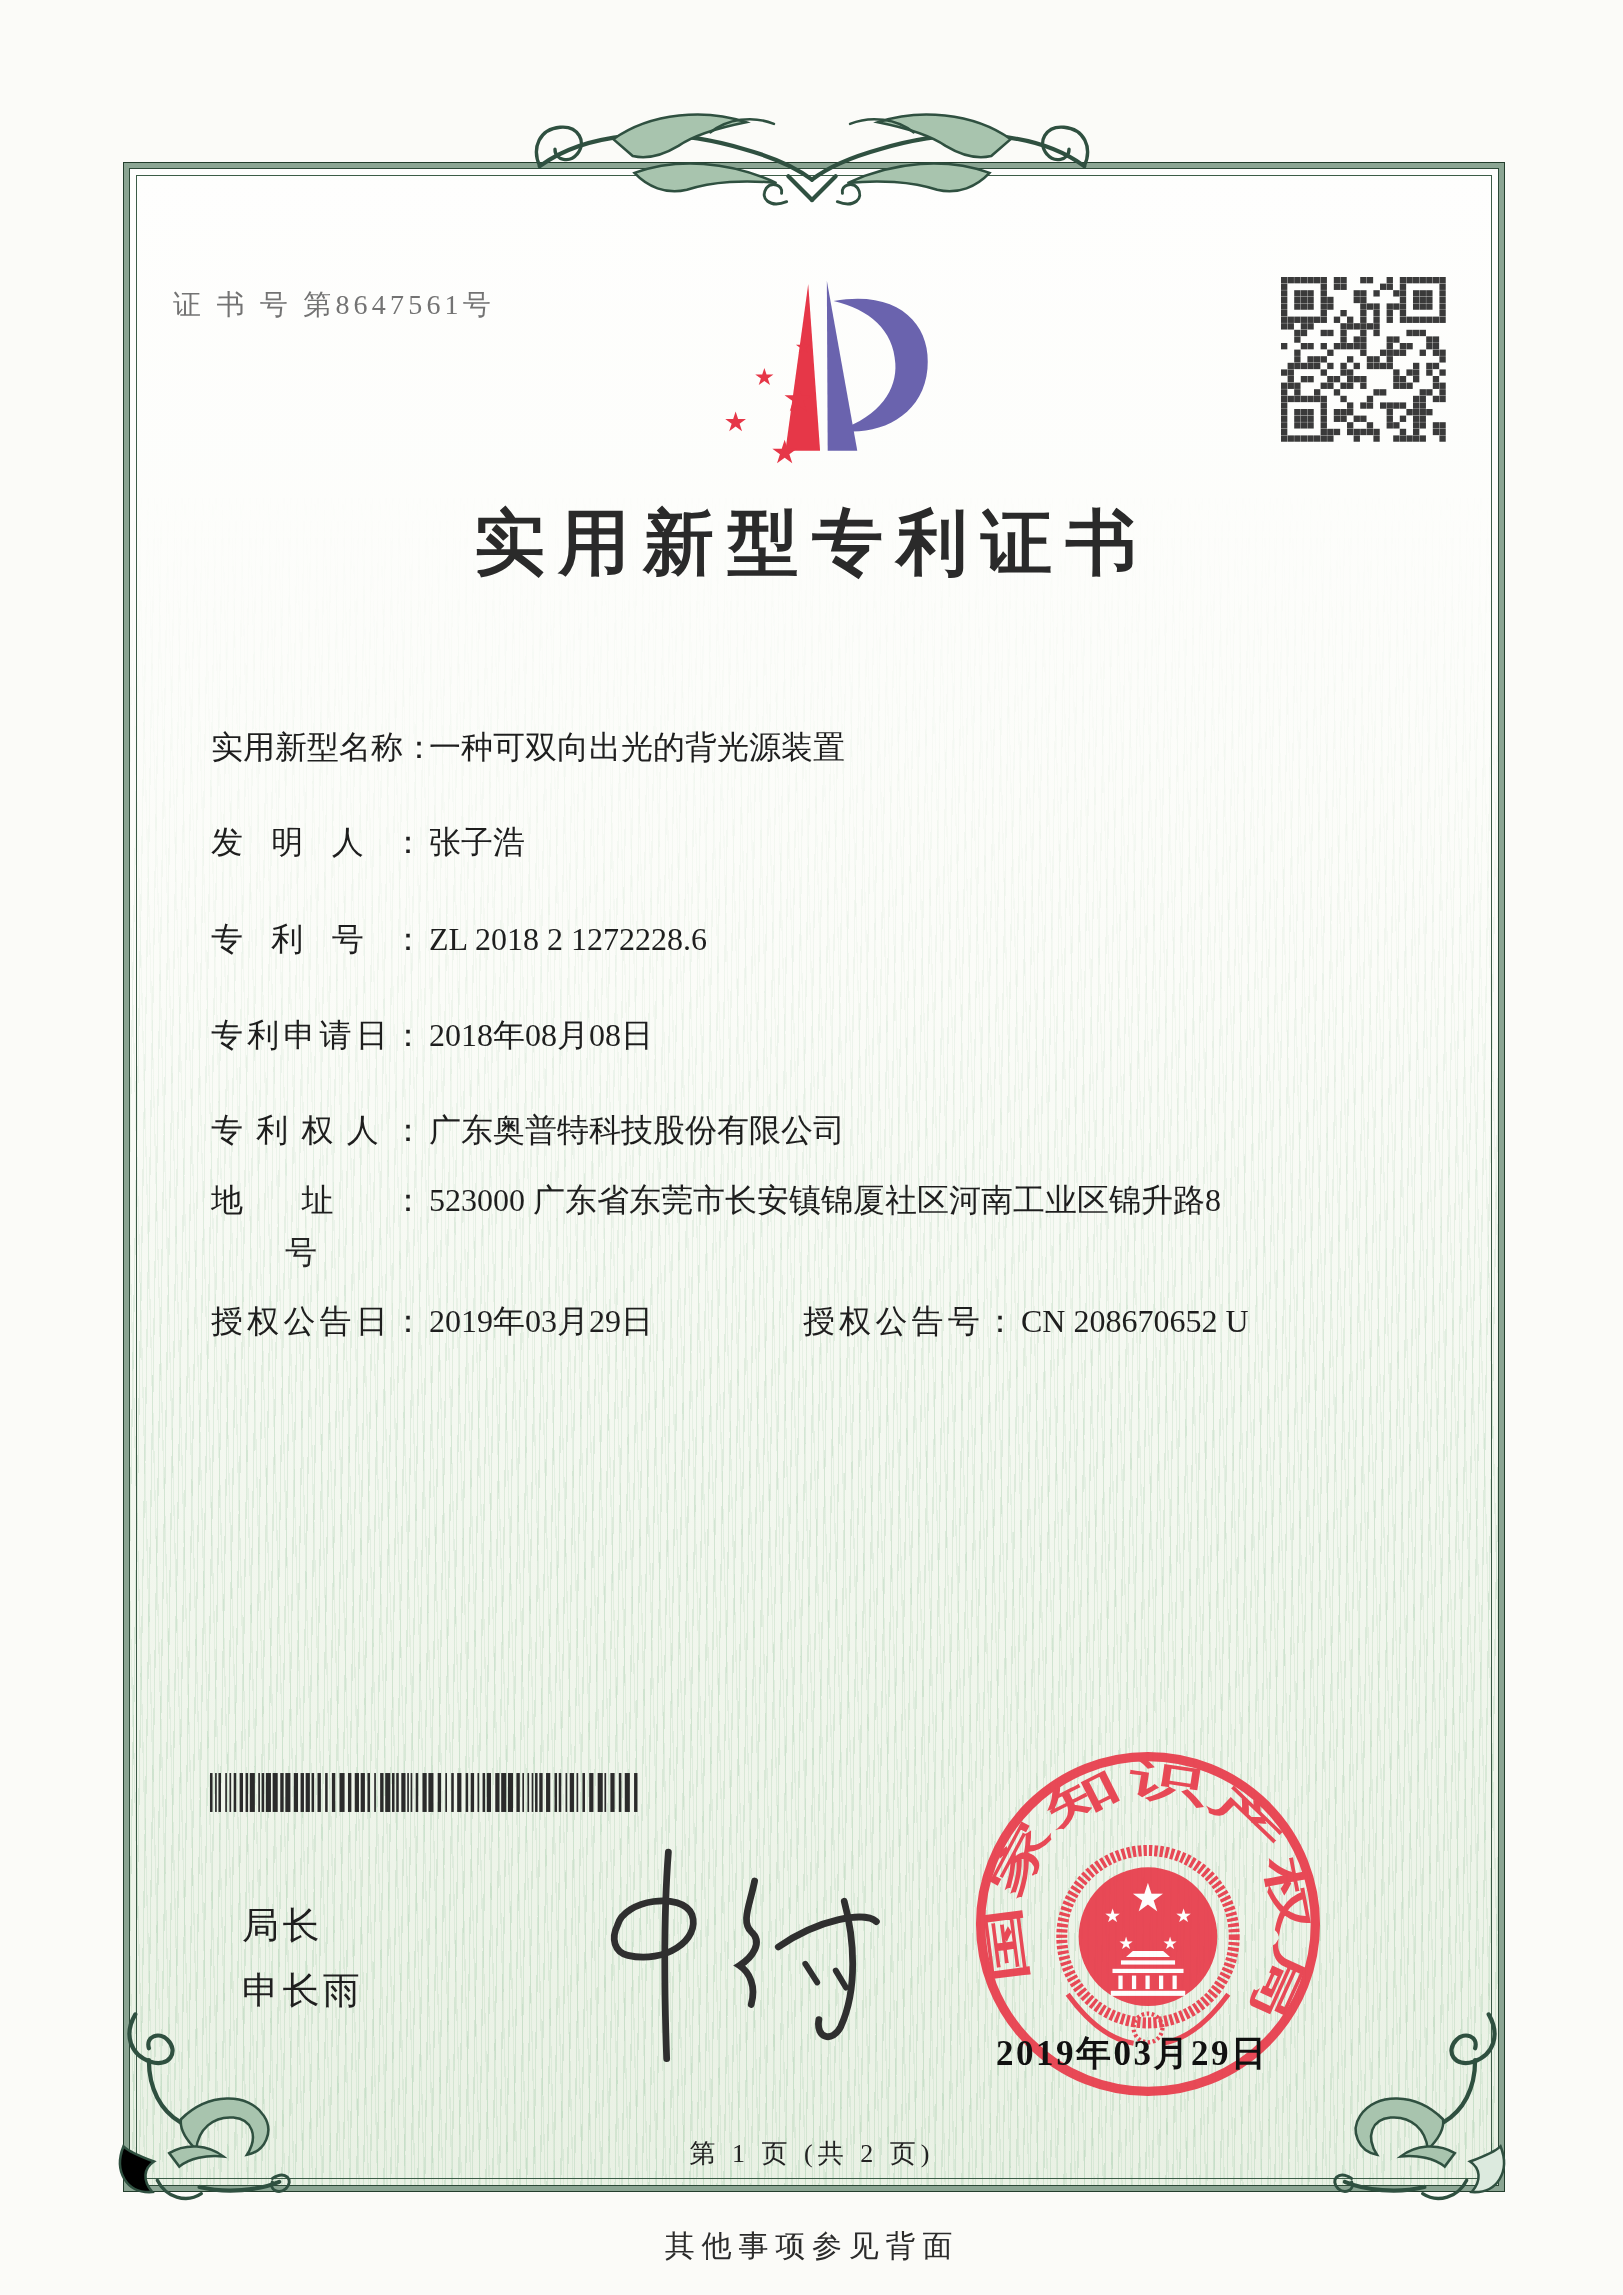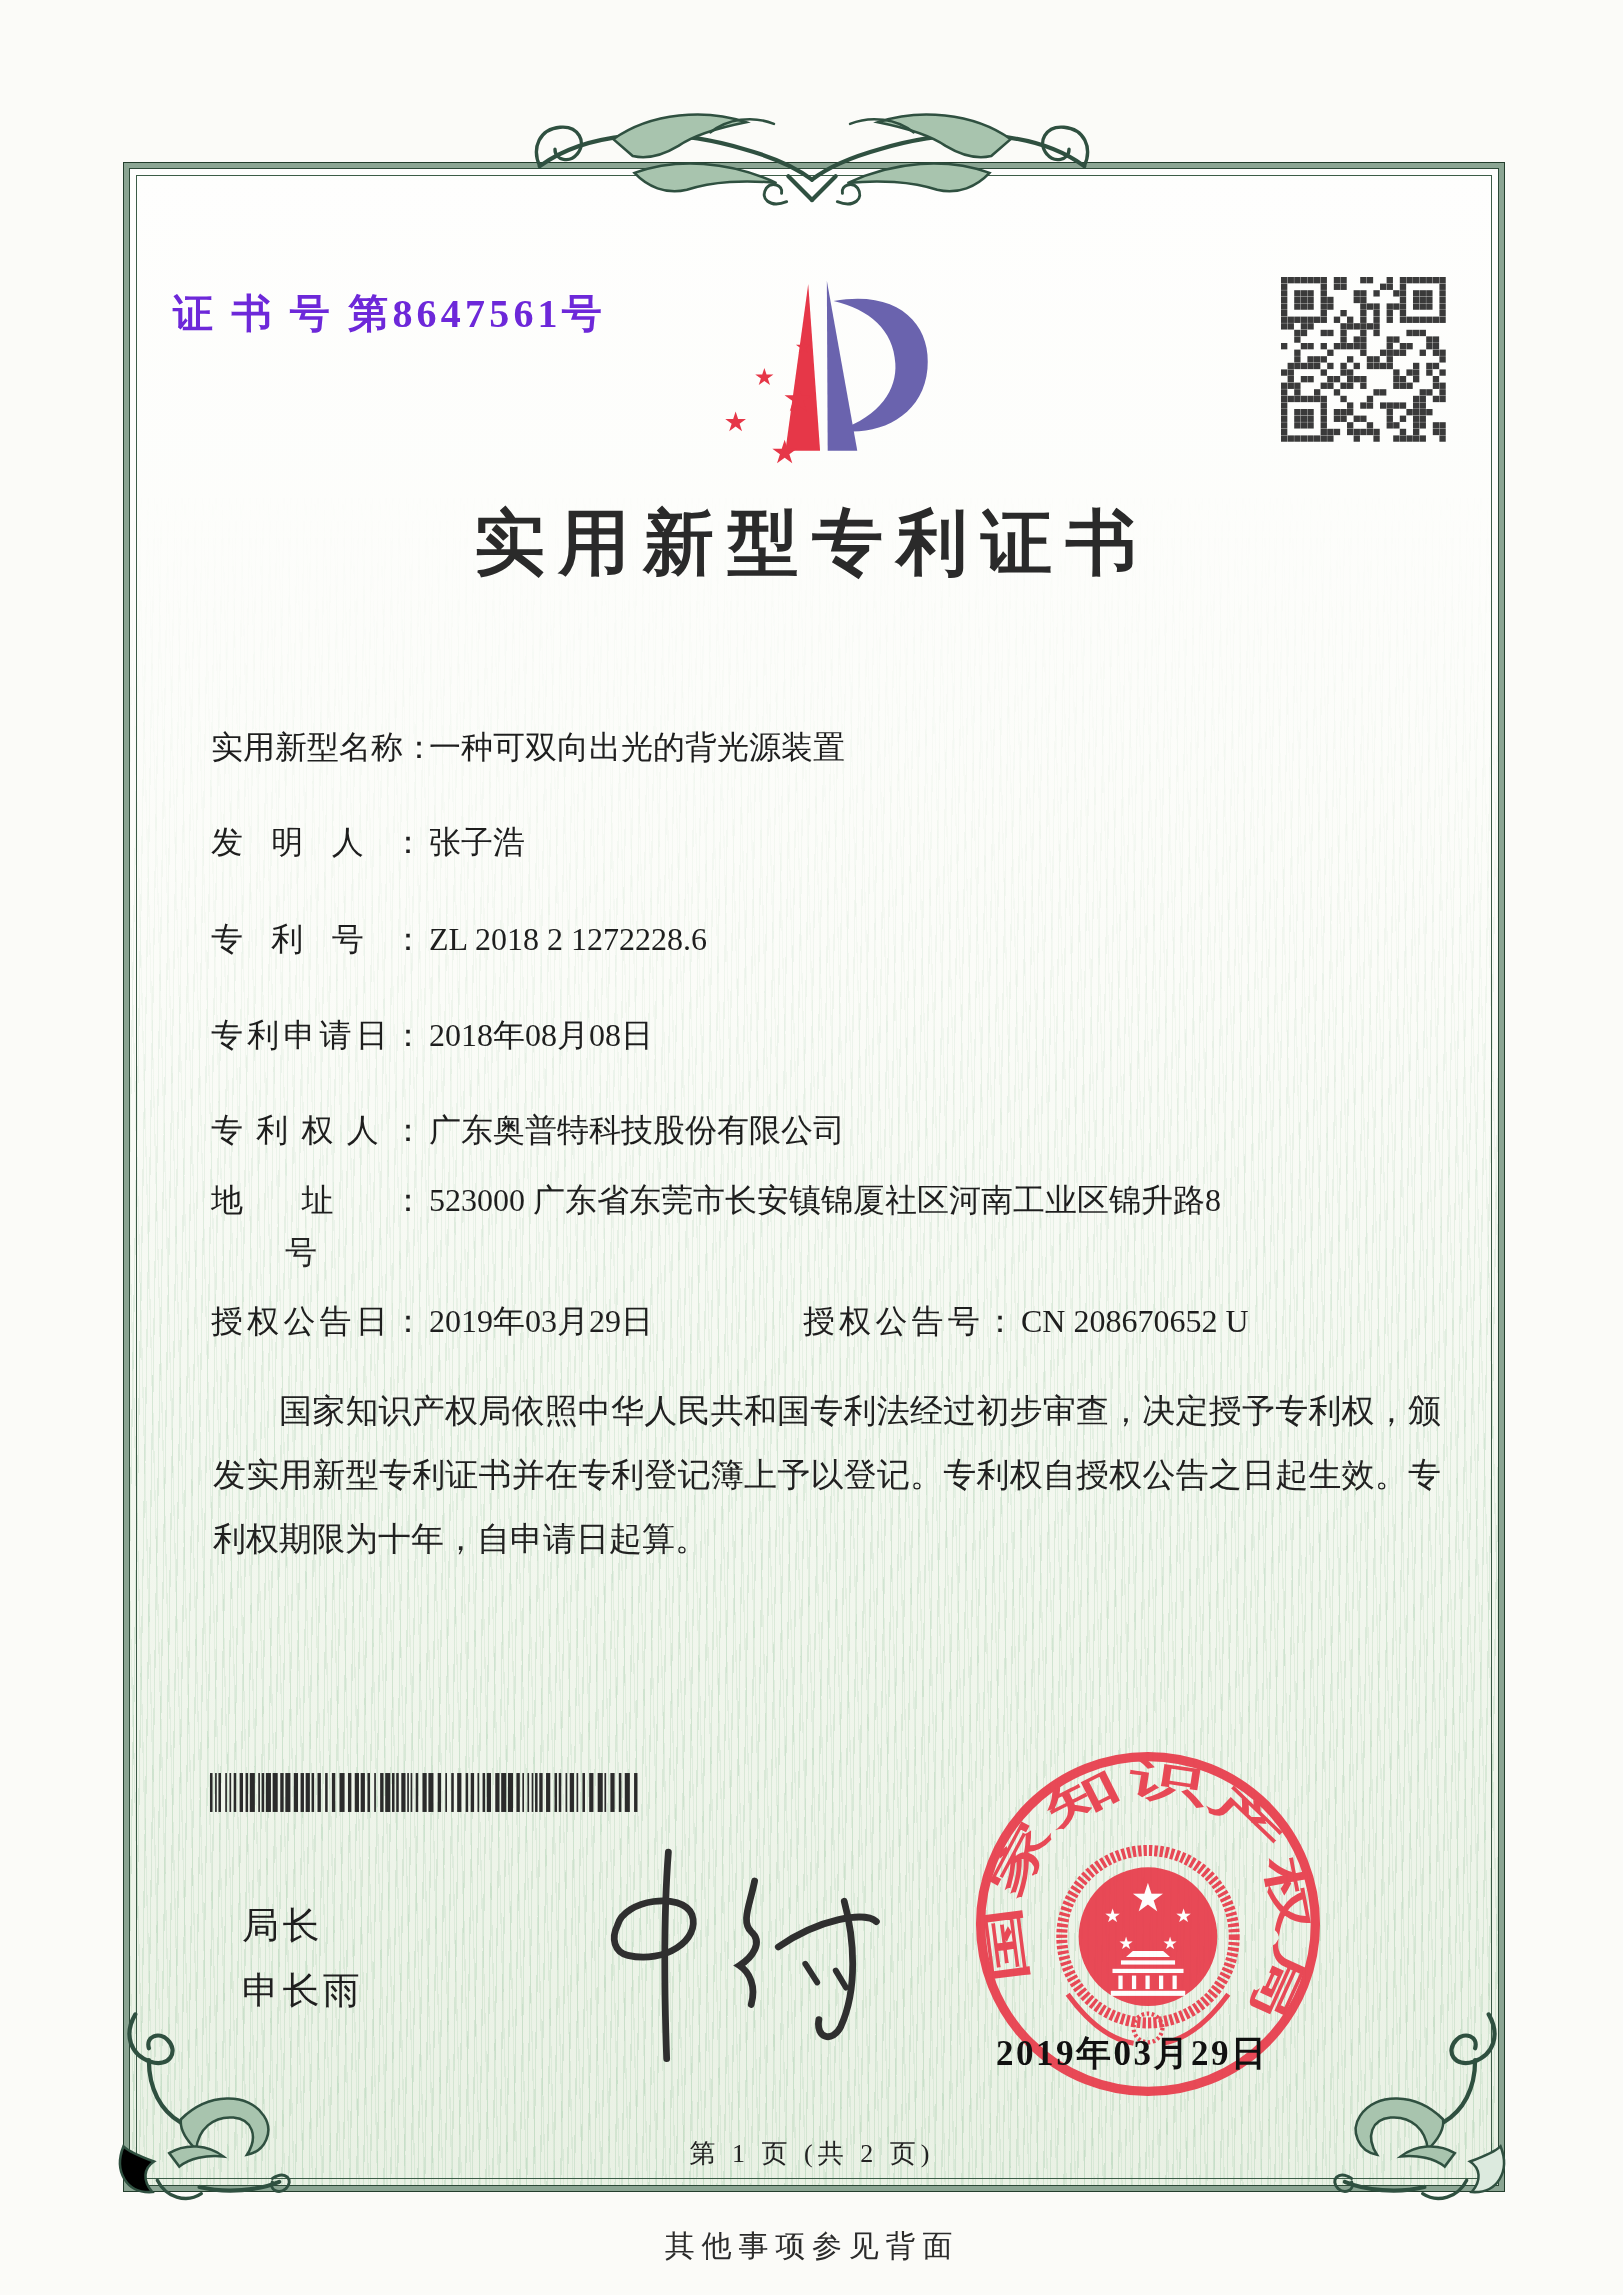--- a/index.html
+++ b/index.html
@@ -25,21 +25,21 @@
   .texture { left:126px; top:166px; width:1375px; height:2023px; z-index:1;
     background:
       repeating-linear-gradient(91deg, rgba(140,190,150,.28) 0 1.3px, transparent 1.3px 6.8px),
       repeating-linear-gradient(88.5deg, rgba(140,190,150,.18) 0 1.3px, transparent 1.3px 9.3px);
     -webkit-mask-image: linear-gradient(180deg, transparent 0 16%, rgba(0,0,0,.25) 34%, rgba(0,0,0,.75) 62%, rgba(0,0,0,.9) 100%);
     mask-image: linear-gradient(180deg, transparent 0 16%, rgba(0,0,0,.25) 34%, rgba(0,0,0,.75) 62%, rgba(0,0,0,.9) 100%);
   }
   .ornament { z-index:3; }
 
   
-  .cert-no { left:173px; top:286px; font-size:40px; letter-spacing:4.2px; color:#6d28d9; z-index:4;font-weight:bold; }
+  .cert-no { left:173px; top:286px; font-size:28px; letter-spacing:4.2px; color:#737373; z-index:4; }
   .title { left:0; top:496px; width:100%; text-align:center; font-size:71px; font-weight:bold;
            letter-spacing:13.5px; color:#2a2a2a; z-index:4; }
 
   
   .row { left:211px; width:1235px; font-size:32px; line-height:1.25; z-index:4; white-space:nowrap; }
   .lbl { display:inline-block; width:213px; text-align:justify; text-align-last:justify;
          vertical-align:top; color:#1e1e1e; }
   .val { display:inline-block; margin-left:5px; color:#1e1e1e; }
   .addr2 { margin-left:74px; margin-top:12px; }
   .pair2 { position:absolute; left:592px; top:0; }
@@ -460,21 +460,20 @@
   <div class="addr2">号</div>
 </div>
 <div class="abs row" style="top:1301px;">
   <span class="lbl">授权公告日：</span><span class="val">2019年03月29日</span>
   <span class="pair2">
     <span class="lbl">授权公告号：</span><span class="val">CN 208670652 U</span>
   </span>
 </div>
 
 <div class="abs paras">
-  <p>国家知识产权局依照中华人民共和国专利法经过初步审查，决定授予专利权，颁发实用新型专利证书并在专利登记簿上予以登记。专利权自授权公告之日起生效。专利权期限为十年，自申请日起算。</p>
 </div>
 
 <svg id="barcode" class="abs" style="left:210px; top:1773px; z-index:4;" width="430" height="39" viewBox="0 0 508 46">
     <rect x="0" y="0" width="3" height="46" fill="#2b2b2b"></rect>
     <rect x="6" y="0" width="2" height="46" fill="#2b2b2b"></rect>
     <rect x="10" y="0" width="3" height="46" fill="#2b2b2b"></rect>
     <rect x="18" y="0" width="2" height="46" fill="#2b2b2b"></rect>
     <rect x="23" y="0" width="2" height="46" fill="#2b2b2b"></rect>
     <rect x="28" y="0" width="3" height="46" fill="#2b2b2b"></rect>
     <rect x="35" y="0" width="4" height="46" fill="#2b2b2b"></rect>

